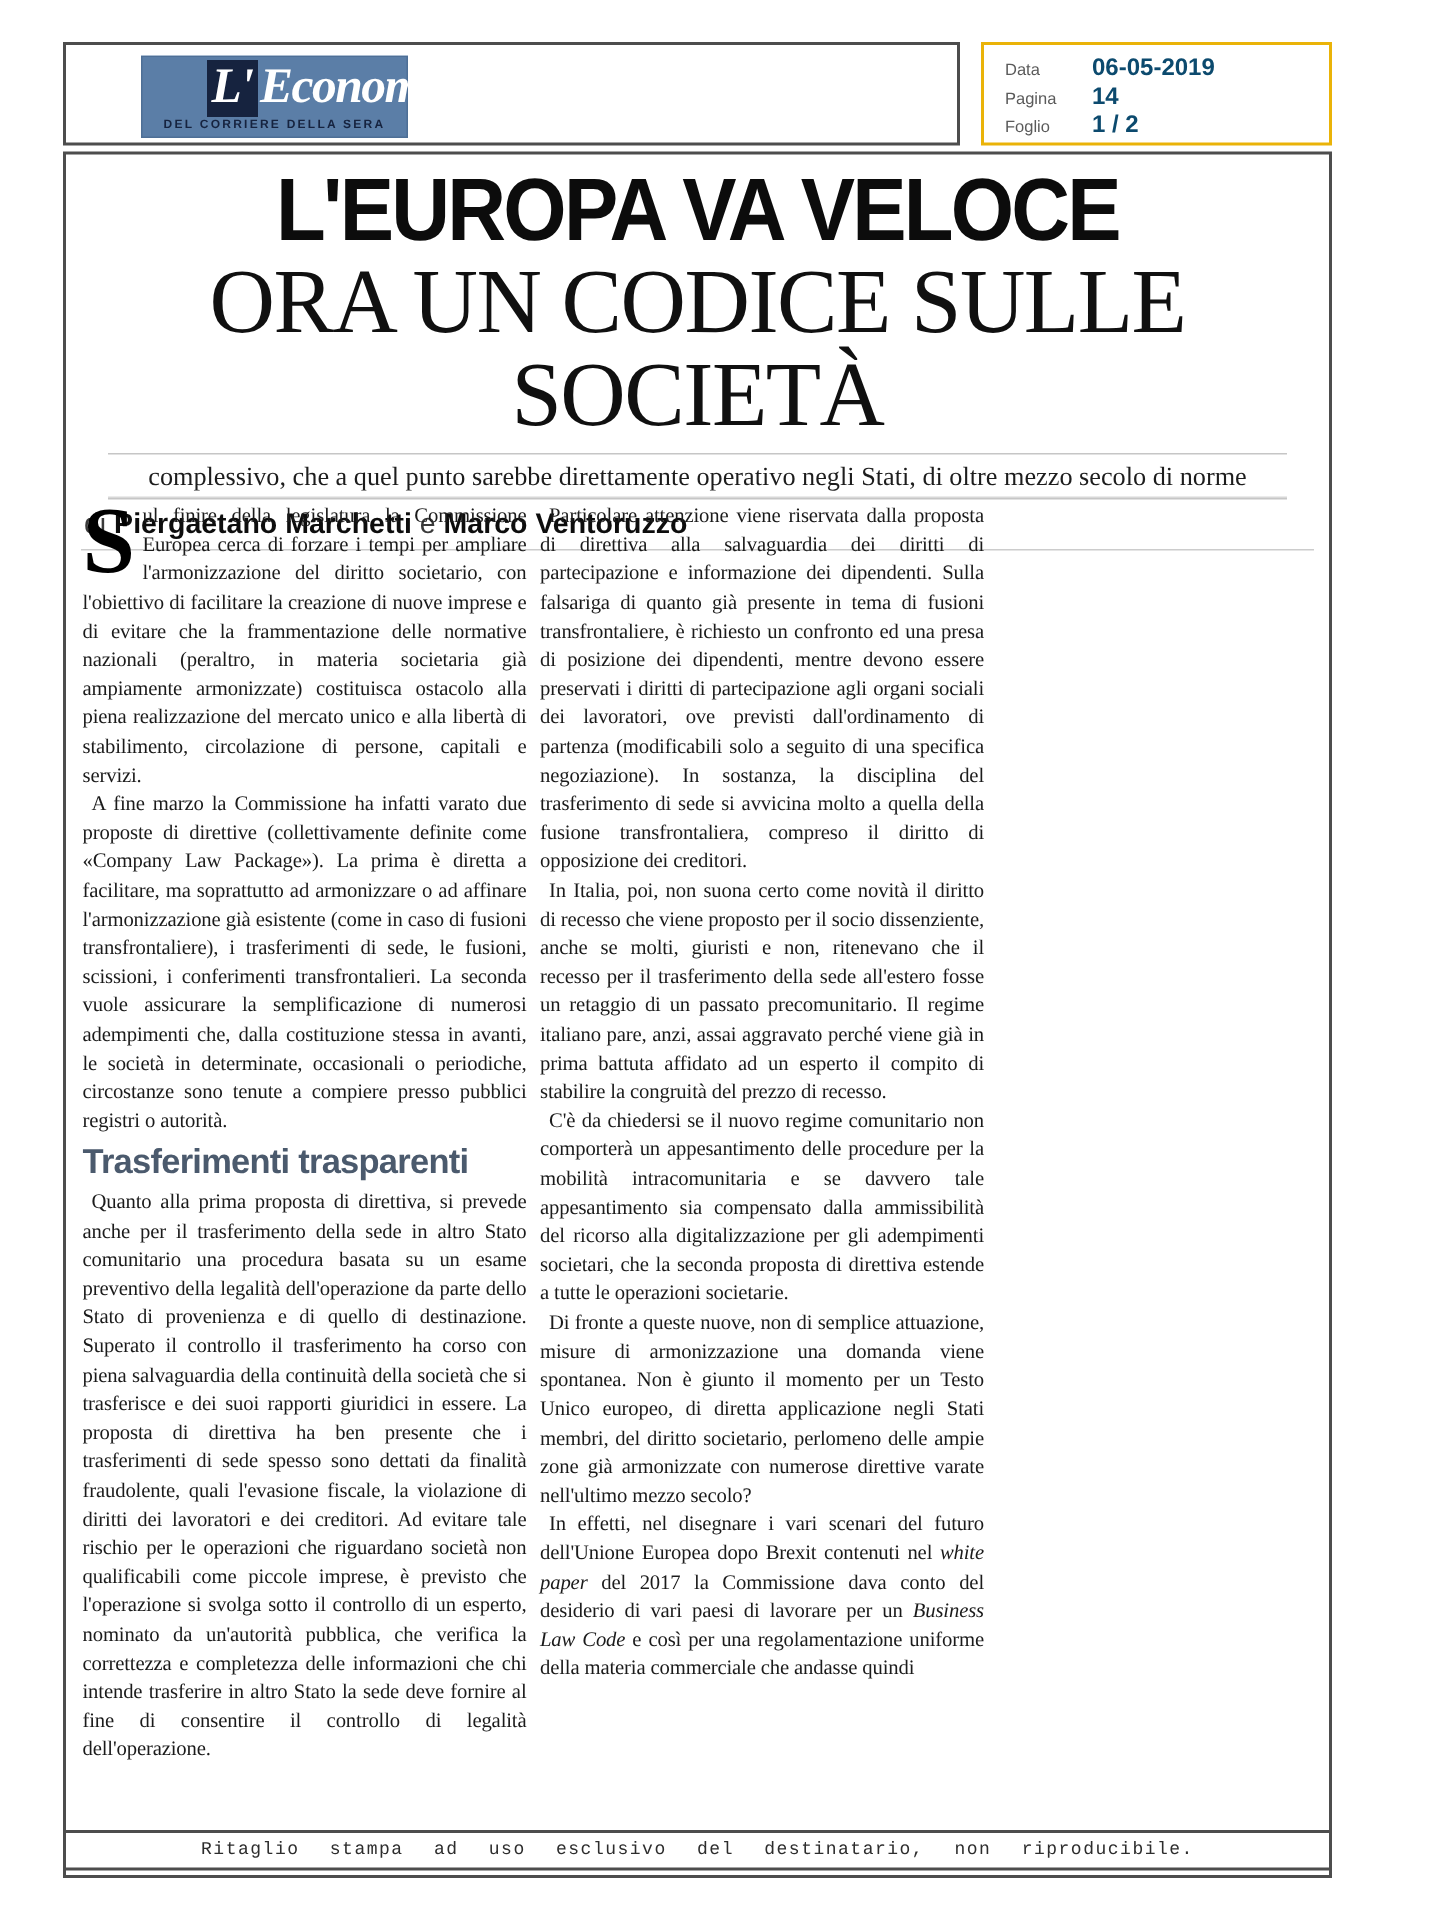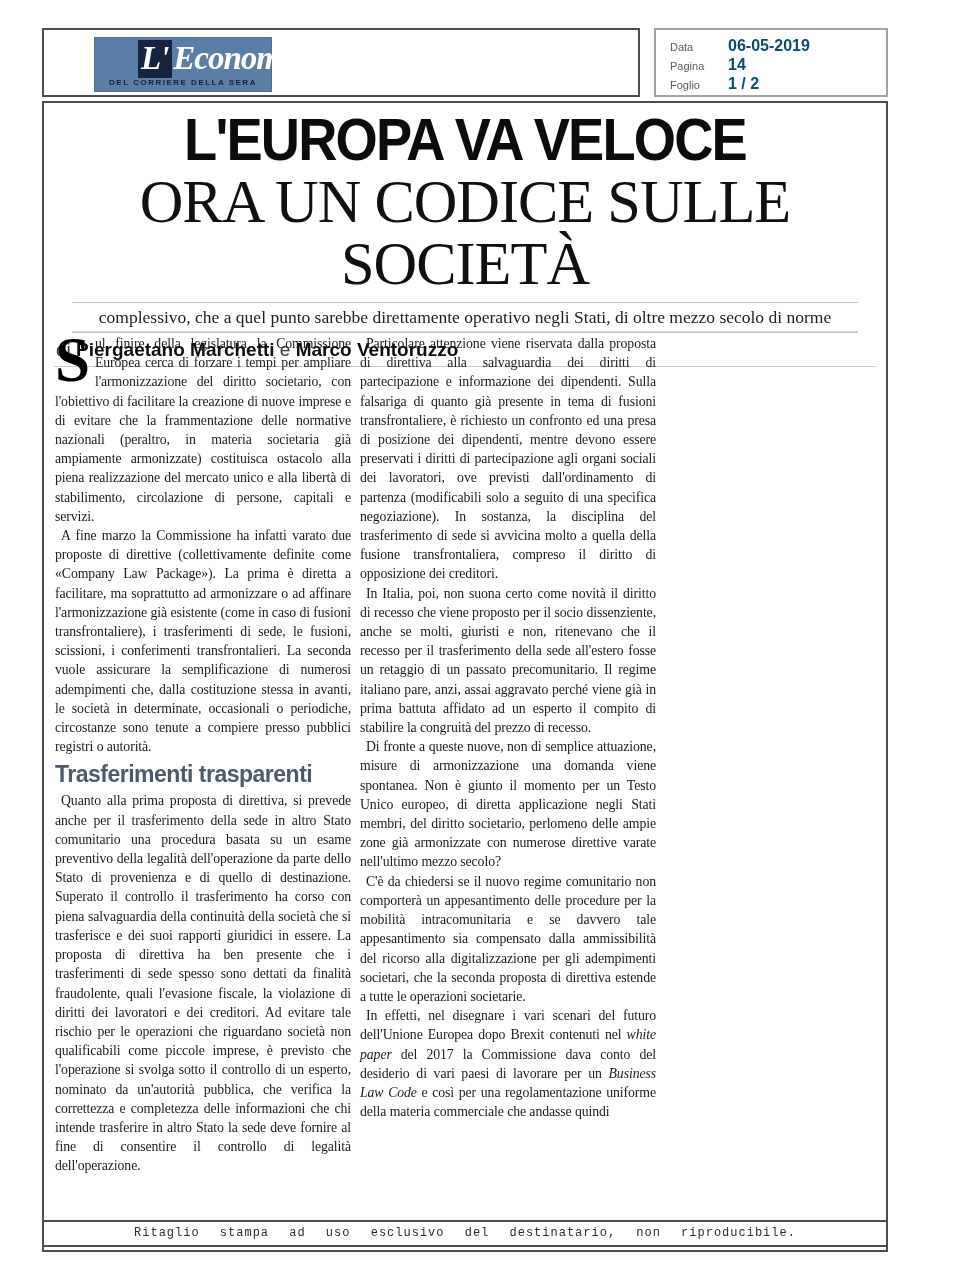--- a/index.html
+++ b/index.html
@@ -12,21 +12,21 @@
   .logo { position:absolute; left:50px; top:7px; width:178px; height:55px;
           background:#5b7ea7; text-align:center; padding-top:2px;
           box-shadow:0 0 0 1px #4e6f96 inset; }
   .logo-main { font-family:"Liberation Serif", serif; font-weight:700; font-style:italic;
                font-size:33px; line-height:38px; color:#ffffff; letter-spacing:-1px;padding-left:44px; }
   .logo-prefix { background:#16233f; padding:0 4px 2px 3px; margin-right:1px; }
   .logo-tagline { font-size:8px; font-weight:700; color:#16233f; letter-spacing:1.5px;
                   margin-top:1px; text-transform:uppercase; }
 
   .meta-box { position:absolute; left:654px; top:28px; width:234px; height:69px;
-              border:2px solid #a3a3a3; background:#fff; padding:7px 0 0 14px; }
+              border:2px solid #eab308; background:#fff; padding:7px 0 0 14px; }
   .meta-row { display:flex; align-items:baseline; line-height:18px; }
   .meta-label { width:58px; font-size:11px; color:#5a5a5a; }
   .meta-value { font-size:16px; font-weight:700; color:#0c4a6e; }
 
   
   .main-box { position:absolute; left:42px; top:101px; width:846px; height:1151px;
               border:2px solid #4d4d4d; background:#fff; overflow:hidden; }
 
   .headline1 { margin-top:6px; text-align:center; color:#0c0c0c;
                font-weight:700; font-size:59px; line-height:62px; letter-spacing:-2px;
@@ -111,21 +111,21 @@
     <div class="col">
       <p class="no-indent"><span class="drop-cap">S</span><span>ul finire della legislatura la Commissione Europea cerca di forzare i tempi per ampliare l'armonizzazione del diritto societario, con l'obiettivo di facilitare la creazione di nuove imprese e di evitare che la frammentazione delle normative nazionali (peraltro, in materia societaria già ampiamente armonizzate) costituisca ostacolo alla piena realizzazione del mercato unico e alla libertà di stabilimento, circolazione di persone, capitali e servizi.</span></p>
       <p>A fine marzo la Commissione ha infatti varato due proposte di direttive (collettivamente definite come «Company Law Package»). La prima è diretta a facilitare, ma soprattutto ad armonizzare o ad affinare l'armonizzazione già esistente (come in caso di fusioni transfrontaliere), i trasferimenti di sede, le fusioni, scissioni, i conferimenti transfrontalieri. La seconda vuole assicurare la semplificazione di numerosi adempimenti che, dalla costituzione stessa in avanti, le società in determinate, occasionali o periodiche, circostanze sono tenute a compiere presso pubblici registri o autorità.</p>
       <div class="subhead">Trasferimenti trasparenti</div>
       <p>Quanto alla prima proposta di direttiva, si prevede anche per il trasferimento della sede in altro Stato comunitario una procedura basata su un esame preventivo della legalità dell'operazione da parte dello Stato di provenienza e di quello di destinazione. Superato il controllo il trasferimento ha corso con piena salvaguardia della continuità della società che si trasferisce e dei suoi rapporti giuridici in essere. La proposta di direttiva ha ben presente che i trasferimenti di sede spesso sono dettati da finalità fraudolente, quali l'evasione fiscale, la violazione di diritti dei lavoratori e dei creditori. Ad evitare tale rischio per le operazioni che riguardano società non qualificabili come piccole imprese, è previsto che l'operazione si svolga sotto il controllo di un esperto, nominato da un'autorità pubblica, che verifica la correttezza e completezza delle informazioni che chi intende trasferire in altro Stato la sede deve fornire al fine di consentire il controllo di legalità dell'operazione.</p>
     </div>
 
     <div class="col">
       <p>Particolare attenzione viene riservata dalla proposta di direttiva alla salvaguardia dei diritti di partecipazione e informazione dei dipendenti. Sulla falsariga di quanto già presente in tema di fusioni transfrontaliere, è richiesto un confronto ed una presa di posizione dei dipendenti, mentre devono essere preservati i diritti di partecipazione agli organi sociali dei lavoratori, ove previsti dall'ordinamento di partenza (modificabili solo a seguito di una specifica negoziazione). In sostanza, la disciplina del trasferimento di sede si avvicina molto a quella della fusione transfrontaliera, compreso il diritto di opposizione dei creditori.</p>
       <p>In Italia, poi, non suona certo come novità il diritto di recesso che viene proposto per il socio dissenziente, anche se molti, giuristi e non, ritenevano che il recesso per il trasferimento della sede all'estero fosse un retaggio di un passato precomunitario. Il regime italiano pare, anzi, assai aggravato perché viene già in prima battuta affidato ad un esperto il compito di stabilire la congruità del prezzo di recesso.</p>
+      <p>C'è da chiedersi se il nuovo regime comunitario non comporterà un appesantimento delle procedure per la mobilità intracomunitaria e se davvero tale appesantimento sia compensato dalla ammissibilità del ricorso alla digitalizzazione per gli adempimenti societari, che la seconda proposta di direttiva estende a tutte le operazioni societarie.</p>
       <p>Di fronte a queste nuove, non di semplice attuazione, misure di armonizzazione una domanda viene spontanea. Non è giunto il momento per un Testo Unico europeo, di diretta applicazione negli Stati membri, del diritto societario, perlomeno delle ampie zone già armonizzate con numerose direttive varate nell'ultimo mezzo secolo?</p>
-      <p>C'è da chiedersi se il nuovo regime comunitario non comporterà un appesantimento delle procedure per la mobilità intracomunitaria e se davvero tale appesantimento sia compensato dalla ammissibilità del ricorso alla digitalizzazione per gli adempimenti societari, che la seconda proposta di direttiva estende a tutte le operazioni societarie.</p>
       <p><span>In effetti, nel disegnare i vari scenari del futuro dell'Unione Europea dopo Brexit contenuti nel </span><span class="ital">white paper</span><span> del 2017 la Commissione dava conto del desiderio di vari paesi di lavorare per un </span><span class="ital">Business Law Code</span><span> e così per una regolamentazione uniforme della materia commerciale che andasse quindi</span></p>
     </div>
 
   </div>
 
   <div class="footer-strip">Ritaglio stampa ad uso esclusivo del destinatario, non riproducibile.</div>
 </div>
 
 </body></html>

